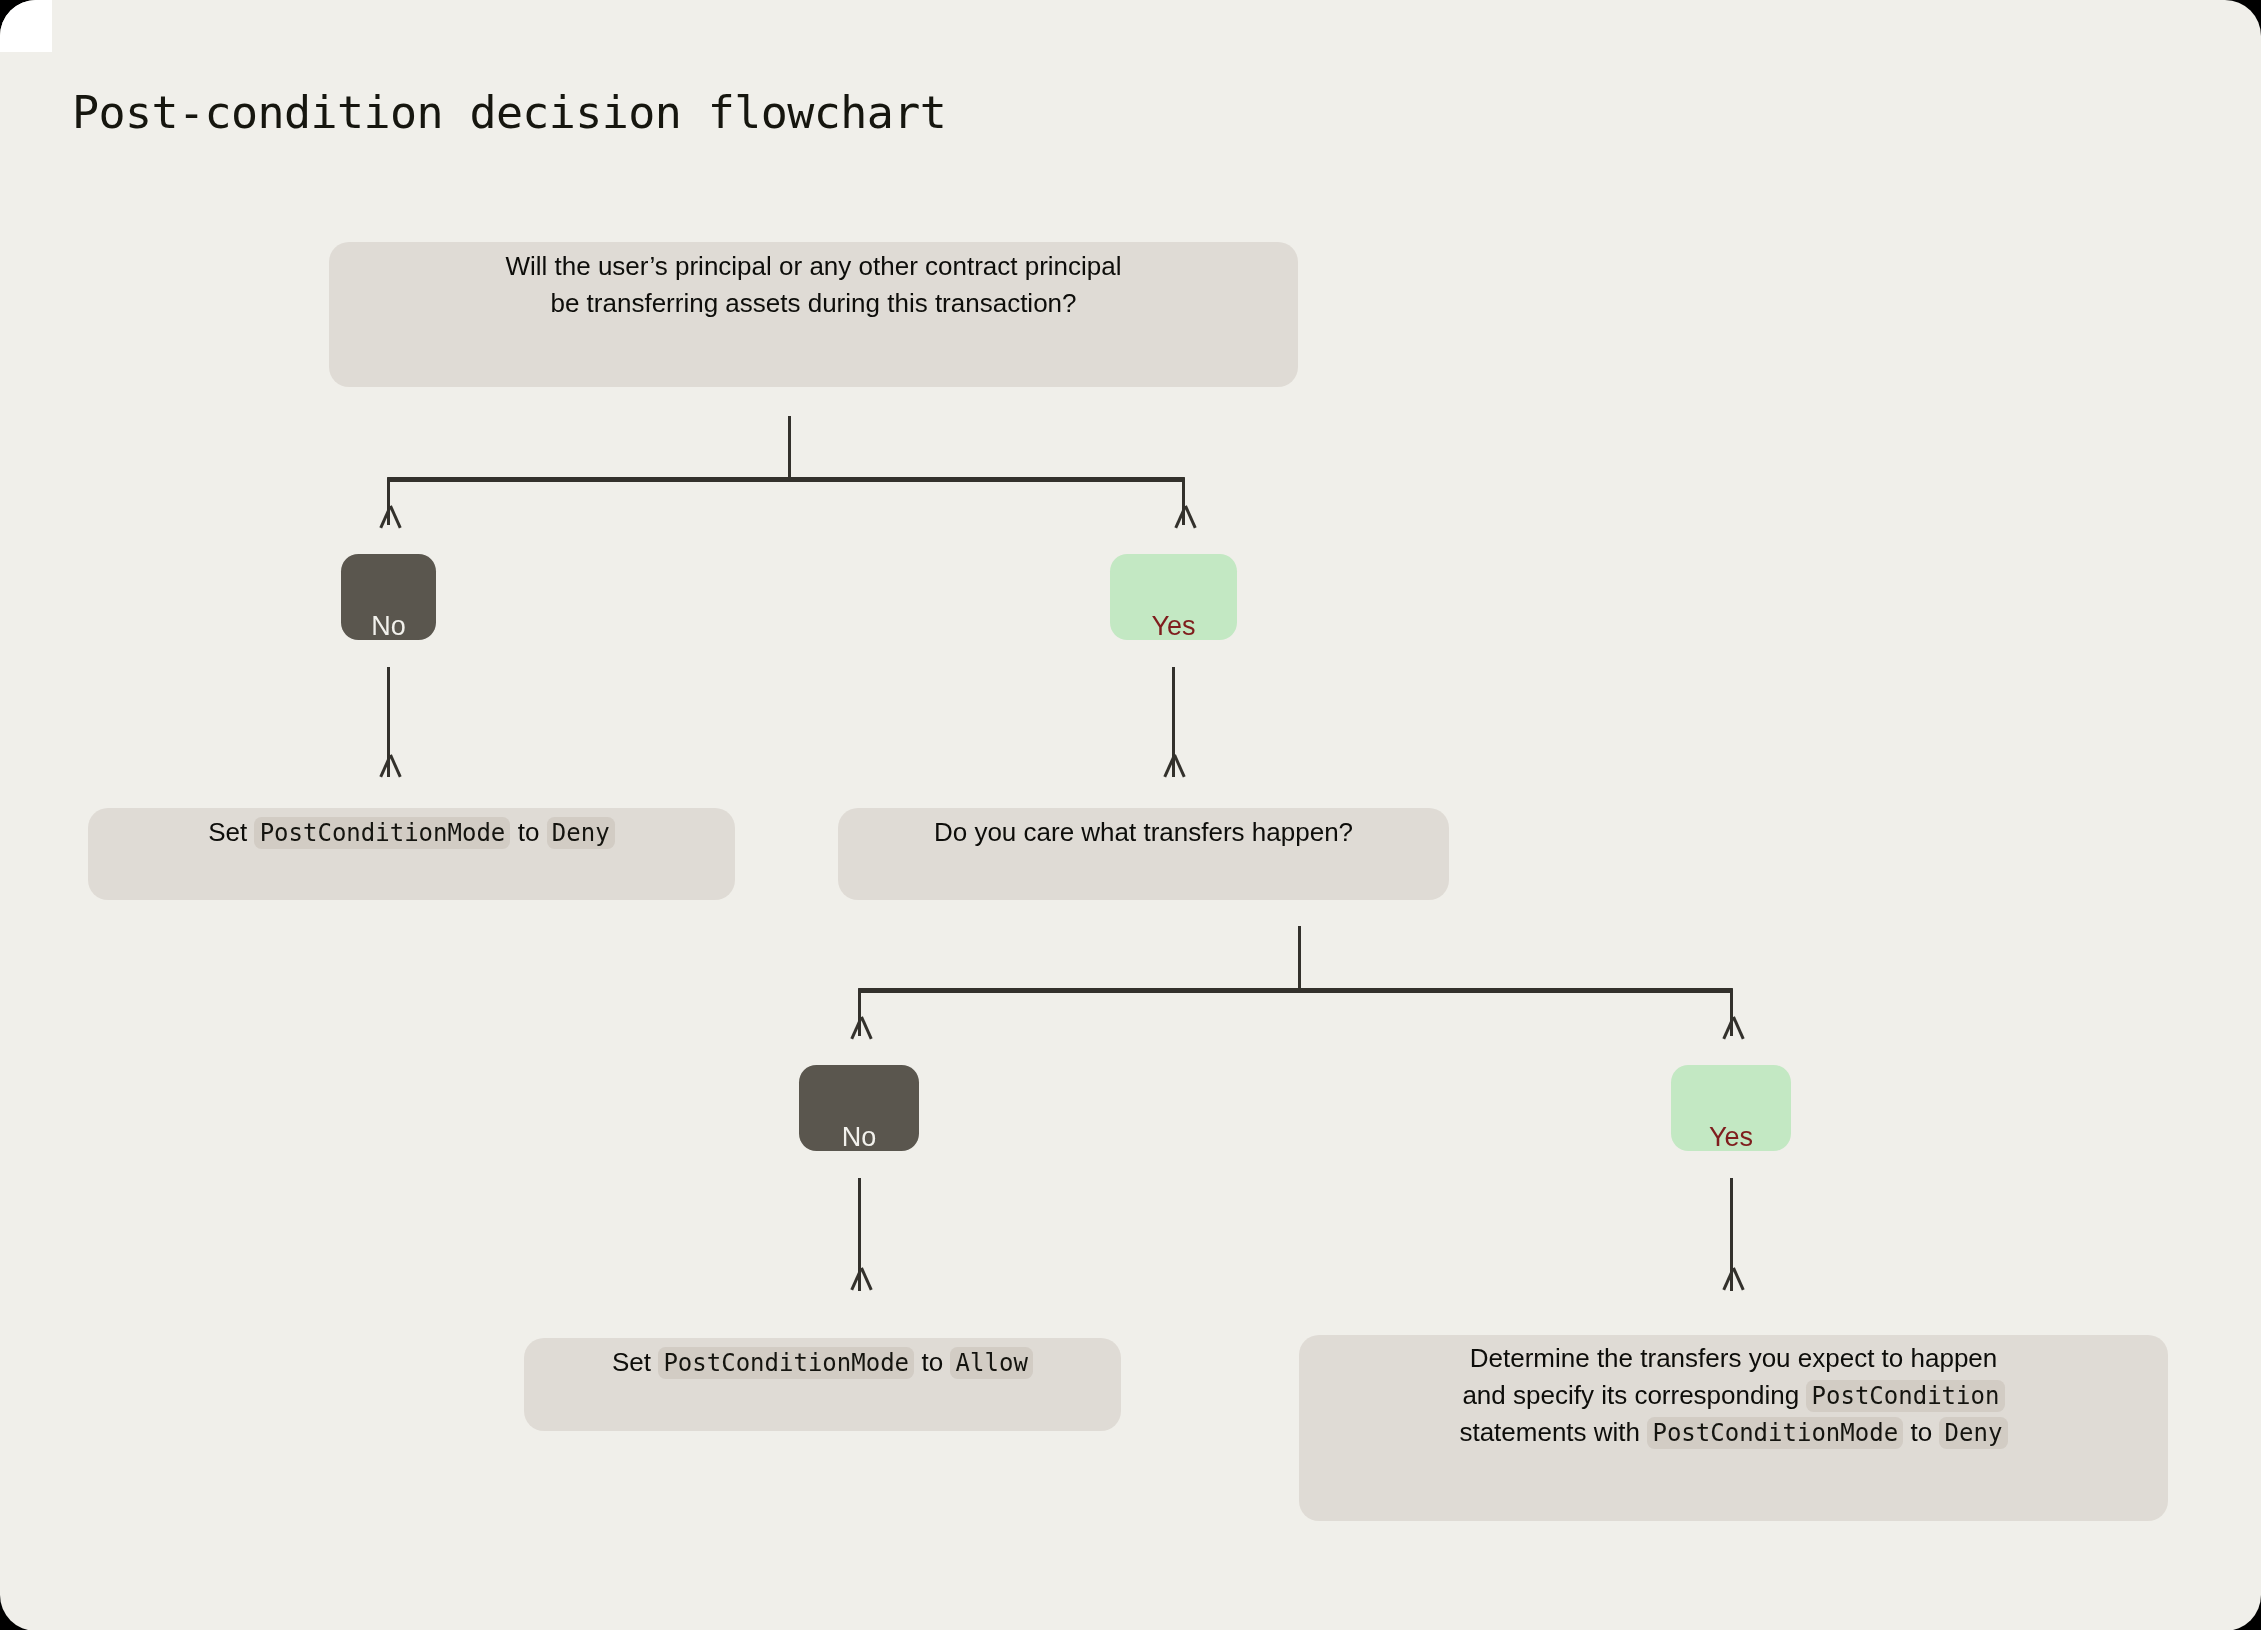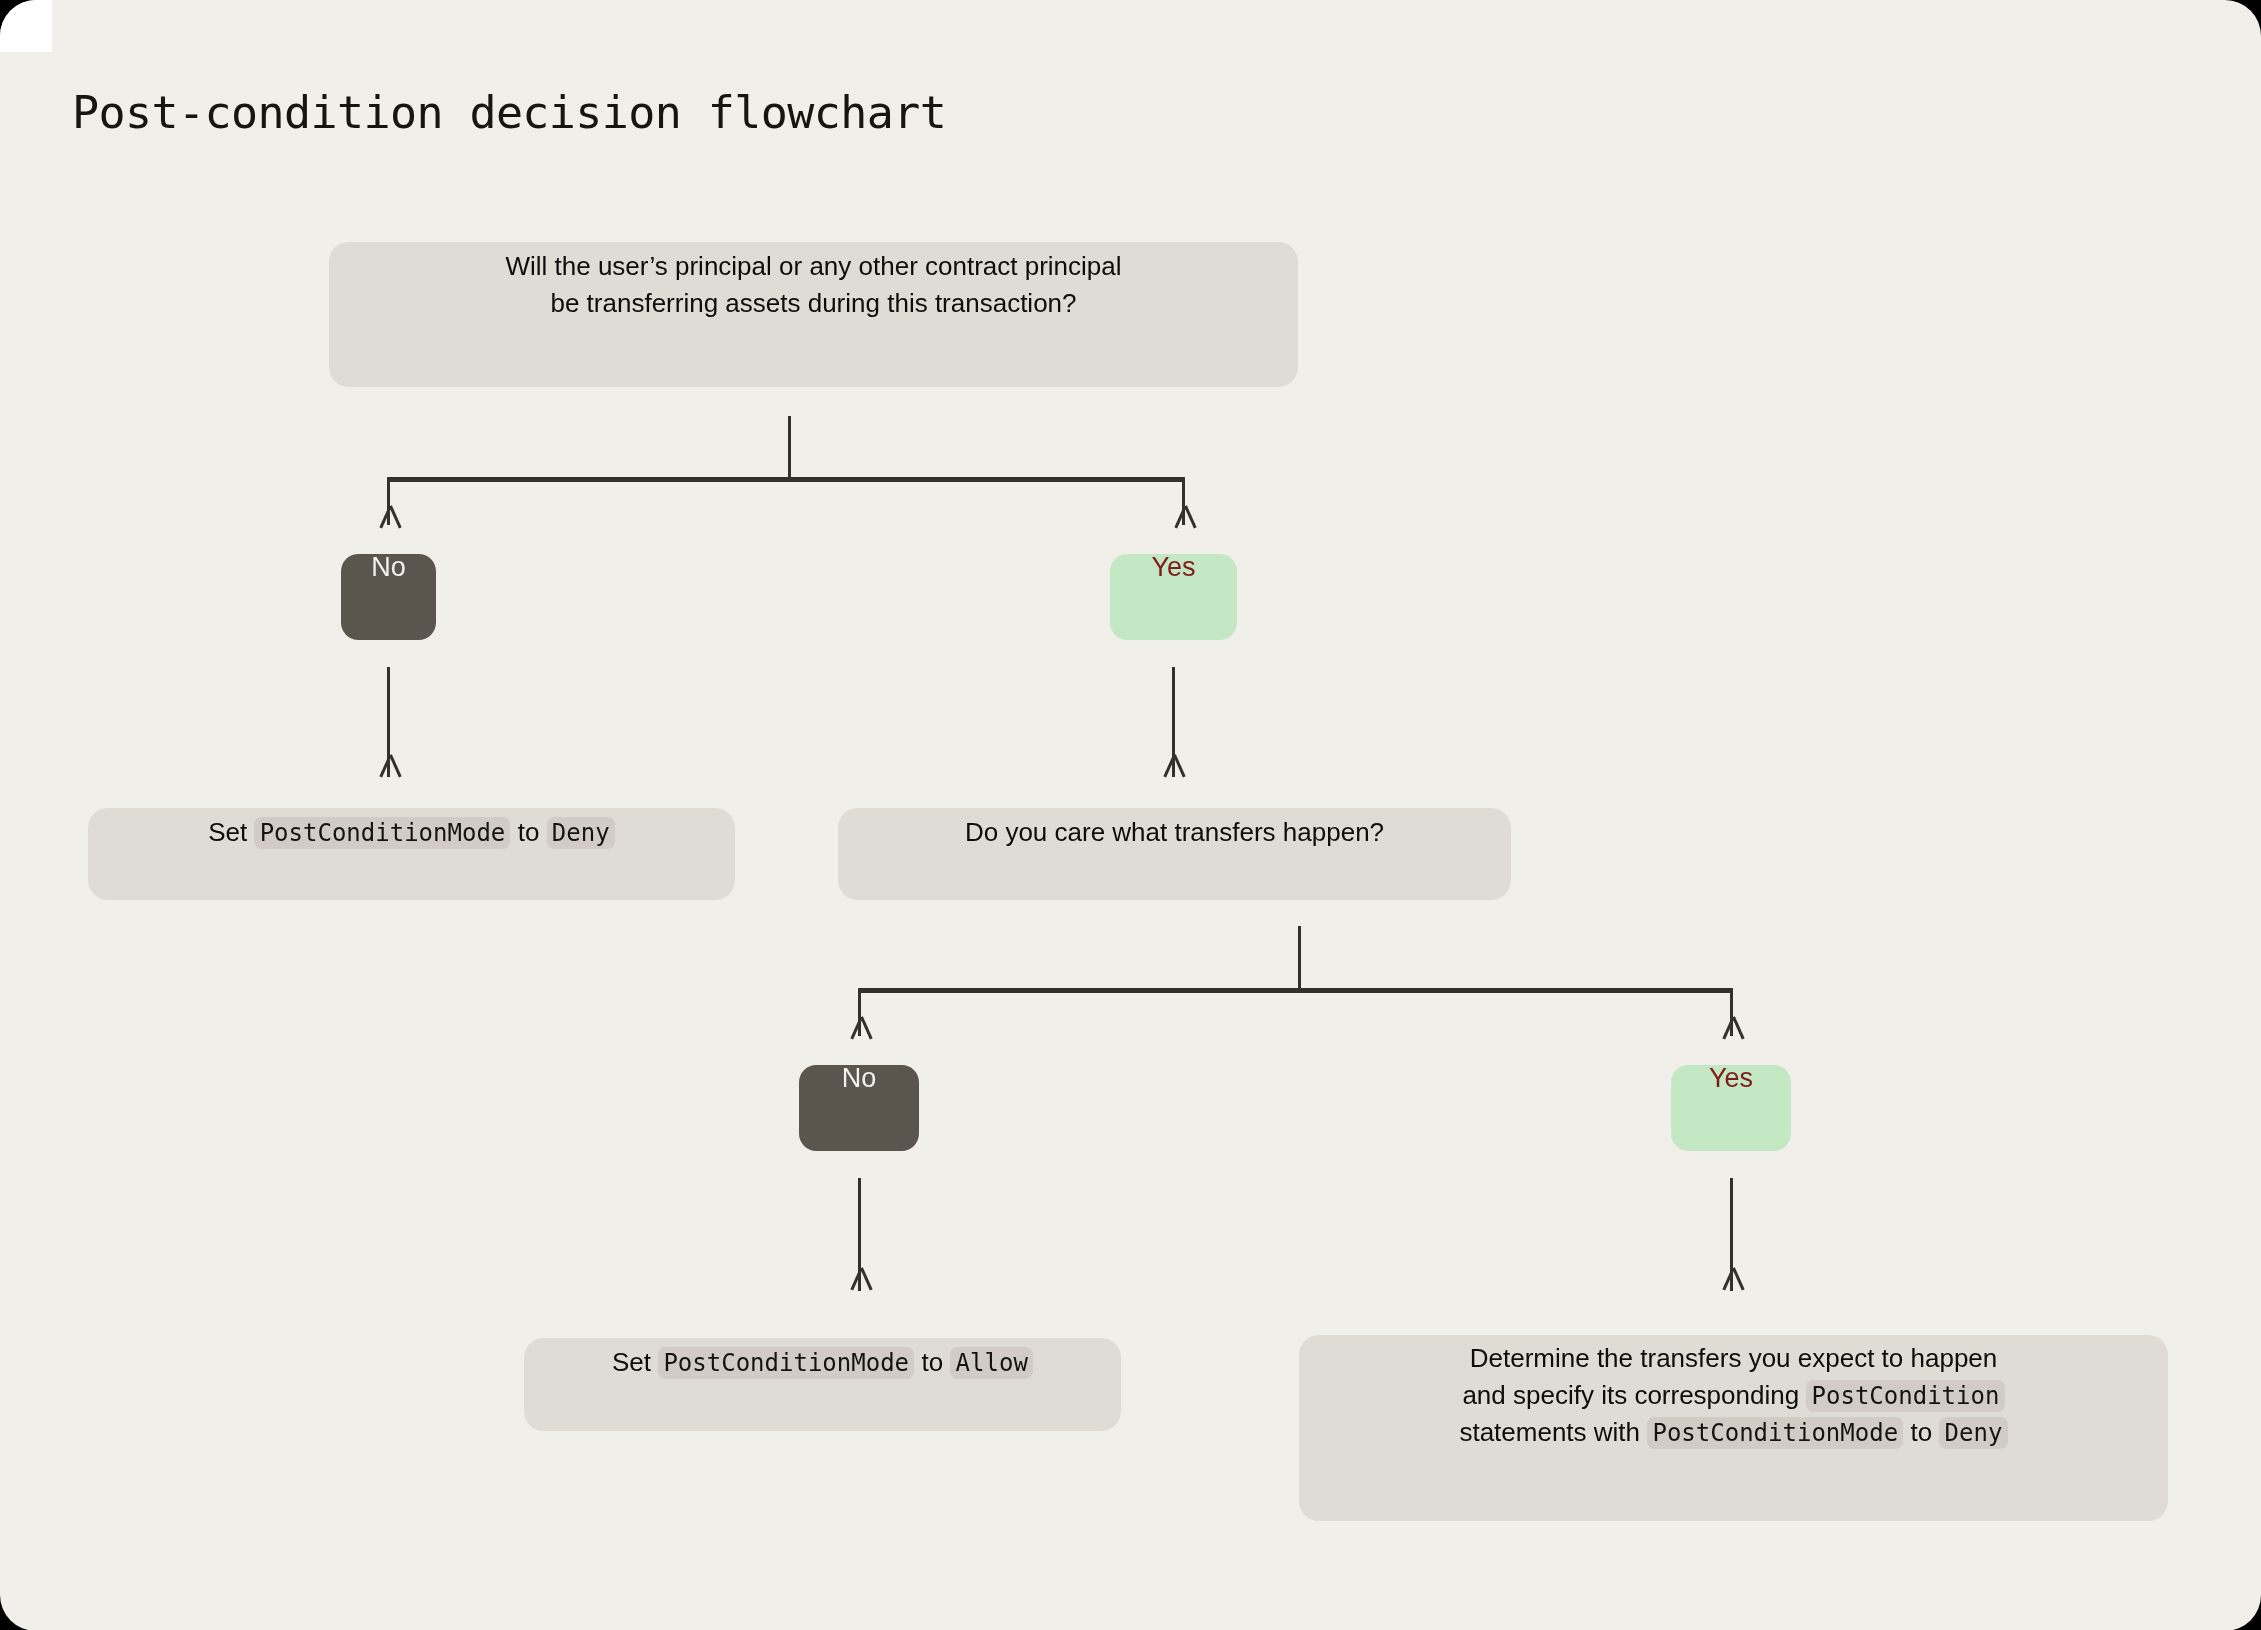--- a/index.html
+++ b/index.html
@@ -75,21 +75,21 @@
     color: #14140f;
     white-space: pre;
   }
 
   
   .pill {
     position: absolute;
     box-sizing: border-box;
     border-radius: 17.4px;
     display: flex;
-    align-items: flex-start;
+    align-items: flex-end;
     justify-content: center;
     font-size: 27px;
     line-height: 1;
   }
   .pill-no  { background: #5a564e; color: #f2f1ec; }
   .pill-yes { background: #c3e8c3; color: #7f1d1d; }
 
   
   .conn {
     position: absolute;
@@ -154,21 +154,21 @@
 
   <div class="conn conn-thin" style="left:1172px; top:667px; width:2.9px; height:110px;"></div>
   <div class="chev" style="left:1164px; top:755px;"></div>
 
   <div class="node" style="left:88px; top:808px; width:647px; height:92px;">
     <div>
       <span>Set </span><span class="chip">PostConditionMode</span><span> to </span><span class="chip">Deny</span>
     </div>
   </div>
 
-  <div class="node" style="left:838px; top:808px; width:673px; height:92px;">
+  <div class="node" style="left:838px; top:808px; width:611px; height:92px;">
     <span>Do you care what transfers happen?</span>
   </div>
 
   <div class="conn conn-v" style="left:1298px; top:926px; width:2.9px; height:64px;"></div>
   <div class="conn conn-h" style="left:858px; top:988px; width:875px; height:4.6px;"></div>
   <div class="conn conn-v" style="left:858px; top:990px; width:2.9px; height:46px;"></div>
   <div class="chev" style="left:851px; top:1017px;"></div>
   <div class="conn conn-v" style="left:1730px; top:990px; width:2.9px; height:46px;"></div>
   <div class="chev" style="left:1723px; top:1017px;"></div>
 

